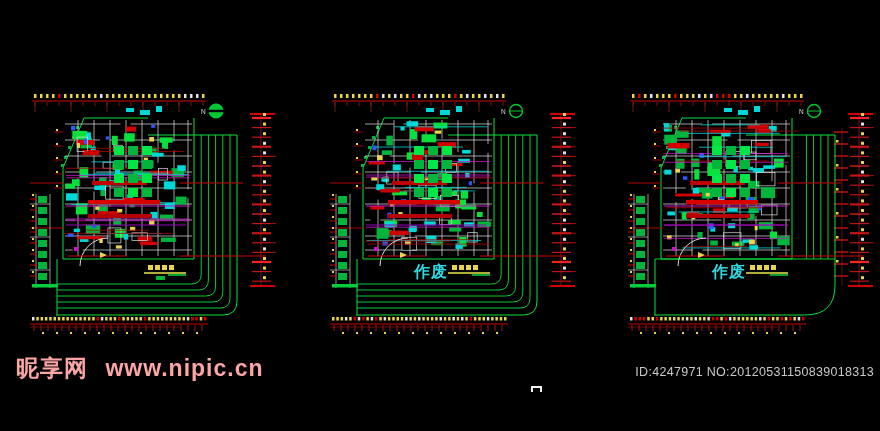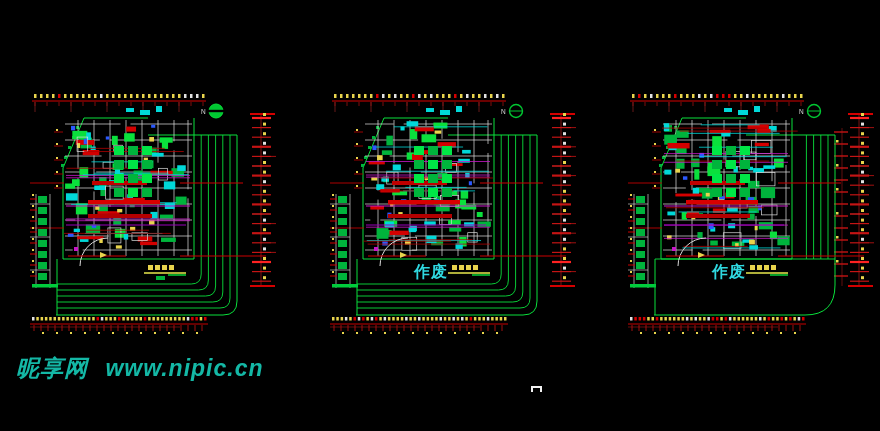--- a/index.html
+++ b/index.html
@@ -1,19 +1,19 @@
 <!DOCTYPE html>
 <html><head>
 <meta charset="utf-8">
 <style>
   html,body{margin:0;padding:0;background:#000;}
   #canvas{position:relative;width:880px;height:392px;background:#000;overflow:hidden;
           font-family:"Liberation Sans",sans-serif;}
   .plan{position:absolute;width:250px;height:258px;}
-  .wm{position:absolute;left:16px;bottom:8px;color:#14b8a6;font-weight:bold;font-style:italic;
+  .wm{position:absolute;left:16px;bottom:8px;color:#fca5a5;font-weight:bold;
       font-size:23px;letter-spacing:1px;white-space:nowrap;
       text-shadow:0 0 2px #000;}
   .wm .site-url{margin-left:10px;}
   .fid{position:absolute;right:6px;bottom:13px;color:#c9c9c9;font-size:12.5px;letter-spacing:0.3px;}
   #stray{position:absolute;left:531px;top:386px;width:7px;height:7px;border:2px solid #f2f2f2;background:transparent;}
 </style>
 </head>
 <body>
 
 <div id="canvas">
@@ -1277,13 +1277,14 @@
       </svg>
   </div>
 
   <div id="stray"></div>
 
   <div class="wm">
     <span class="site-name">昵享网</span>
     <span class="site-url">www.nipic.cn</span>
   </div>
 
+  <div class="fid">ID:4247971 NO:20120531150839018313</div>
 </div>
 
 </body></html>

